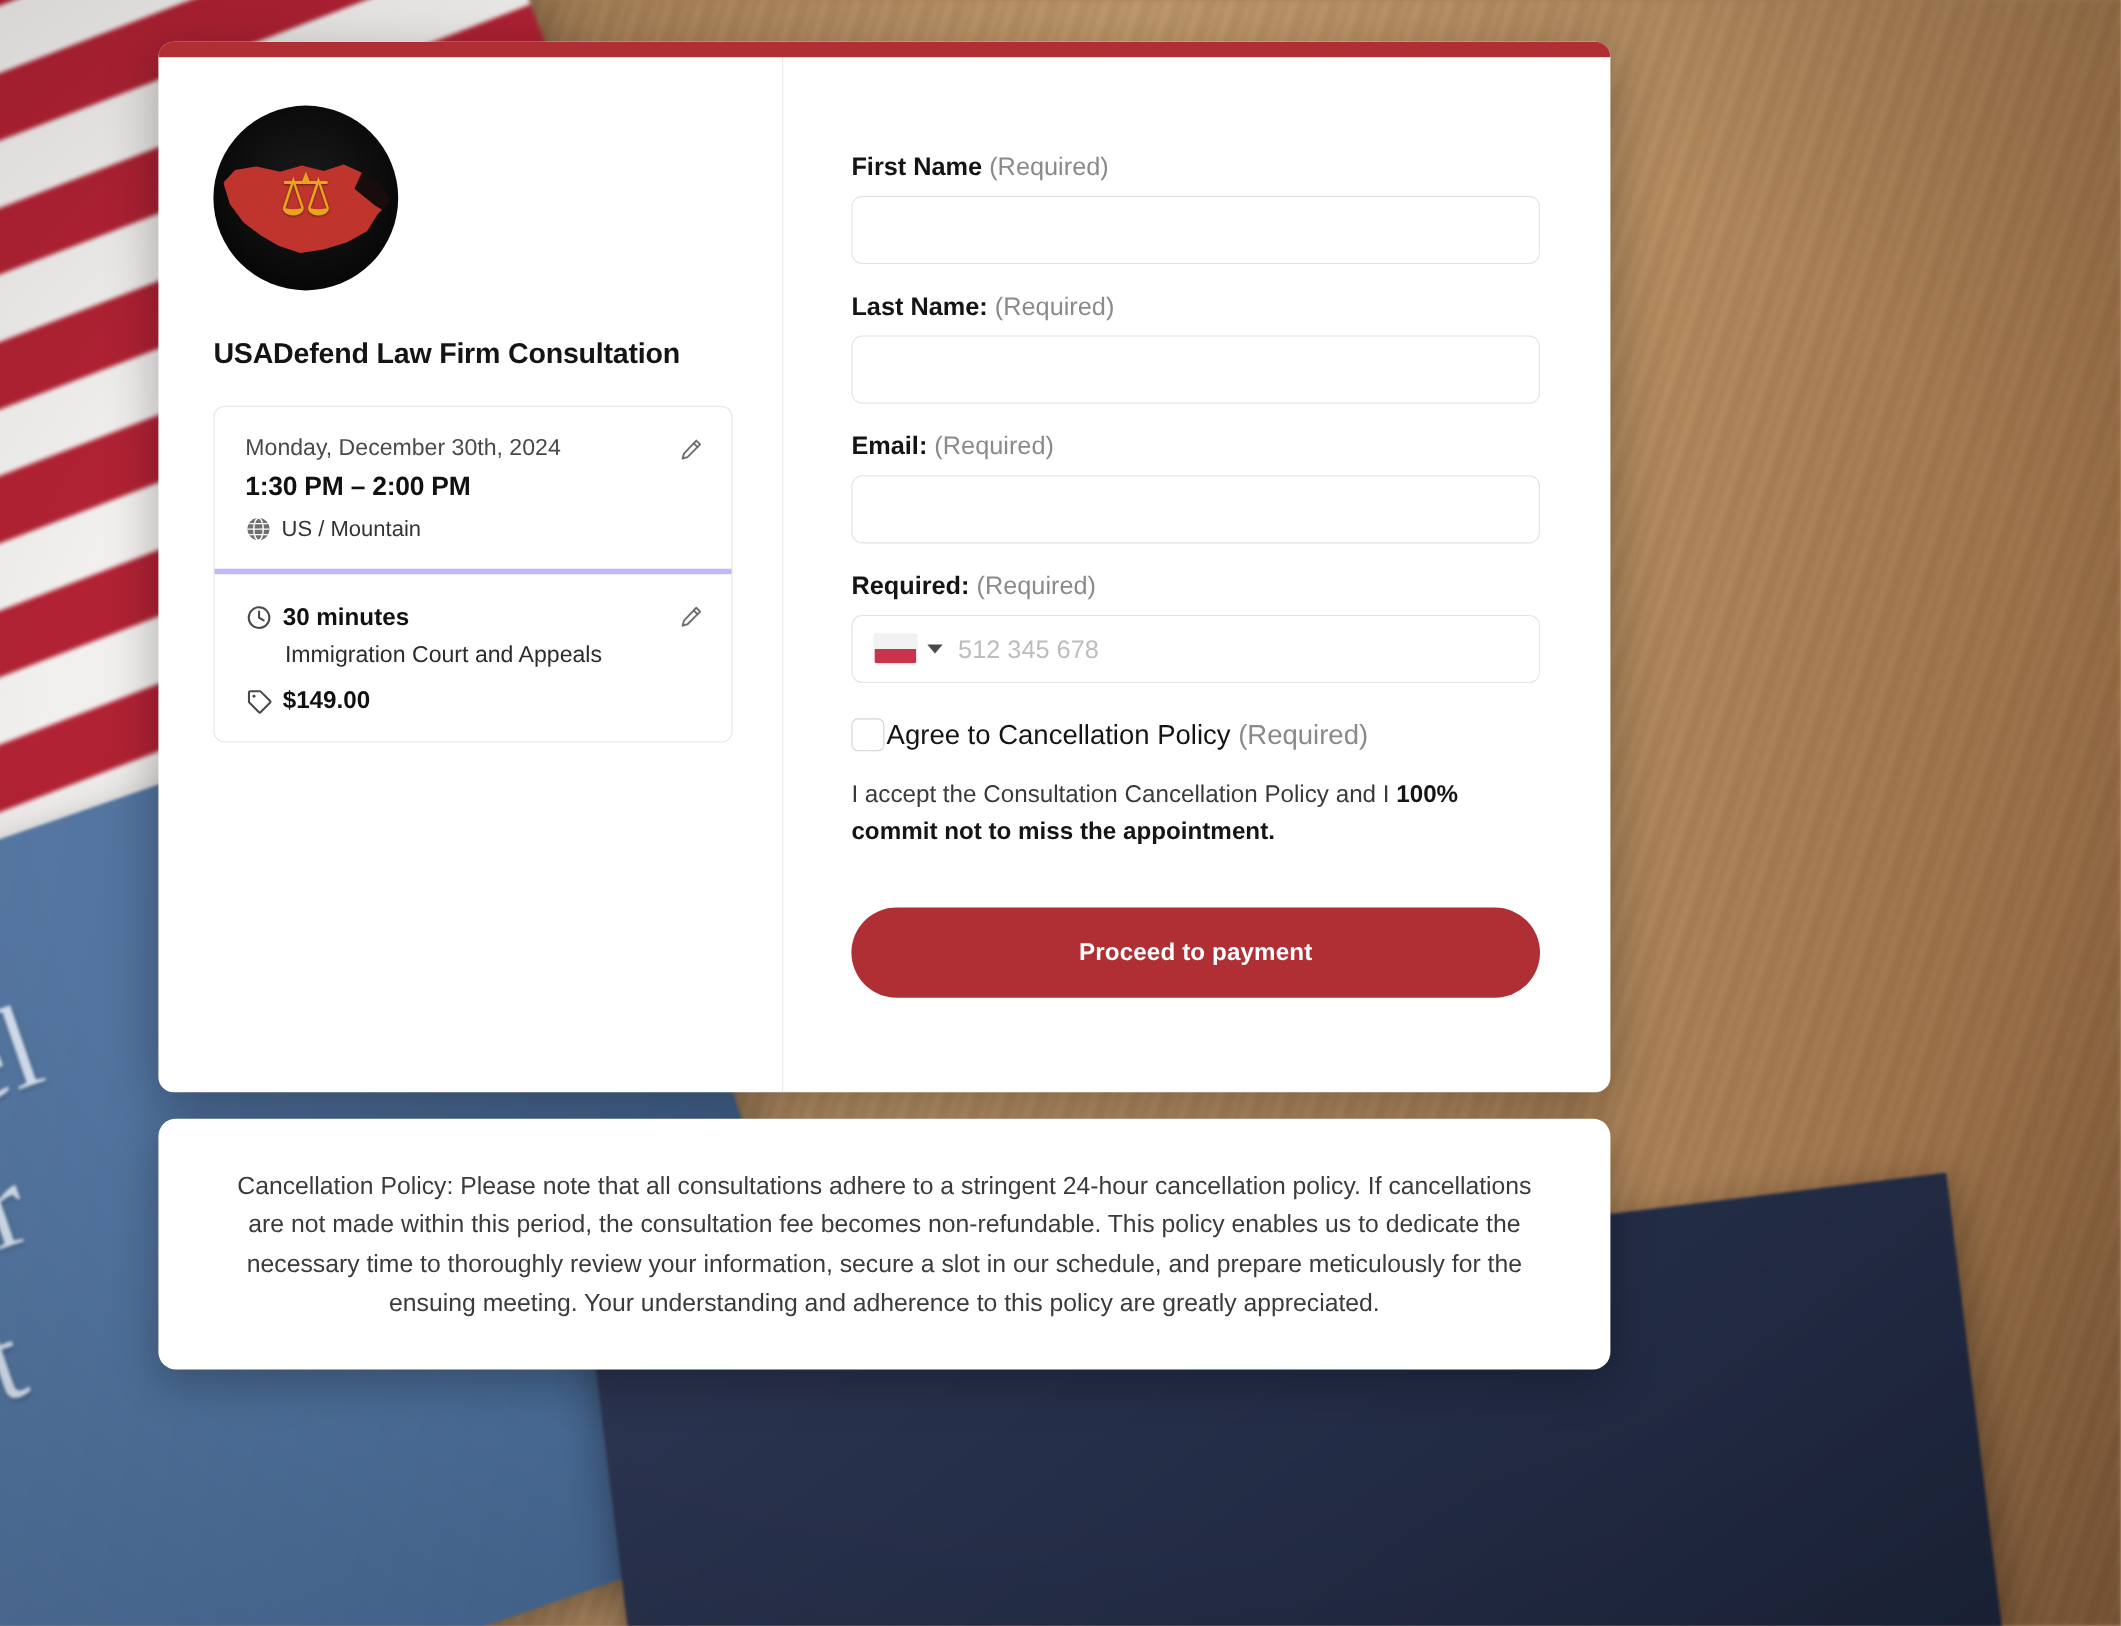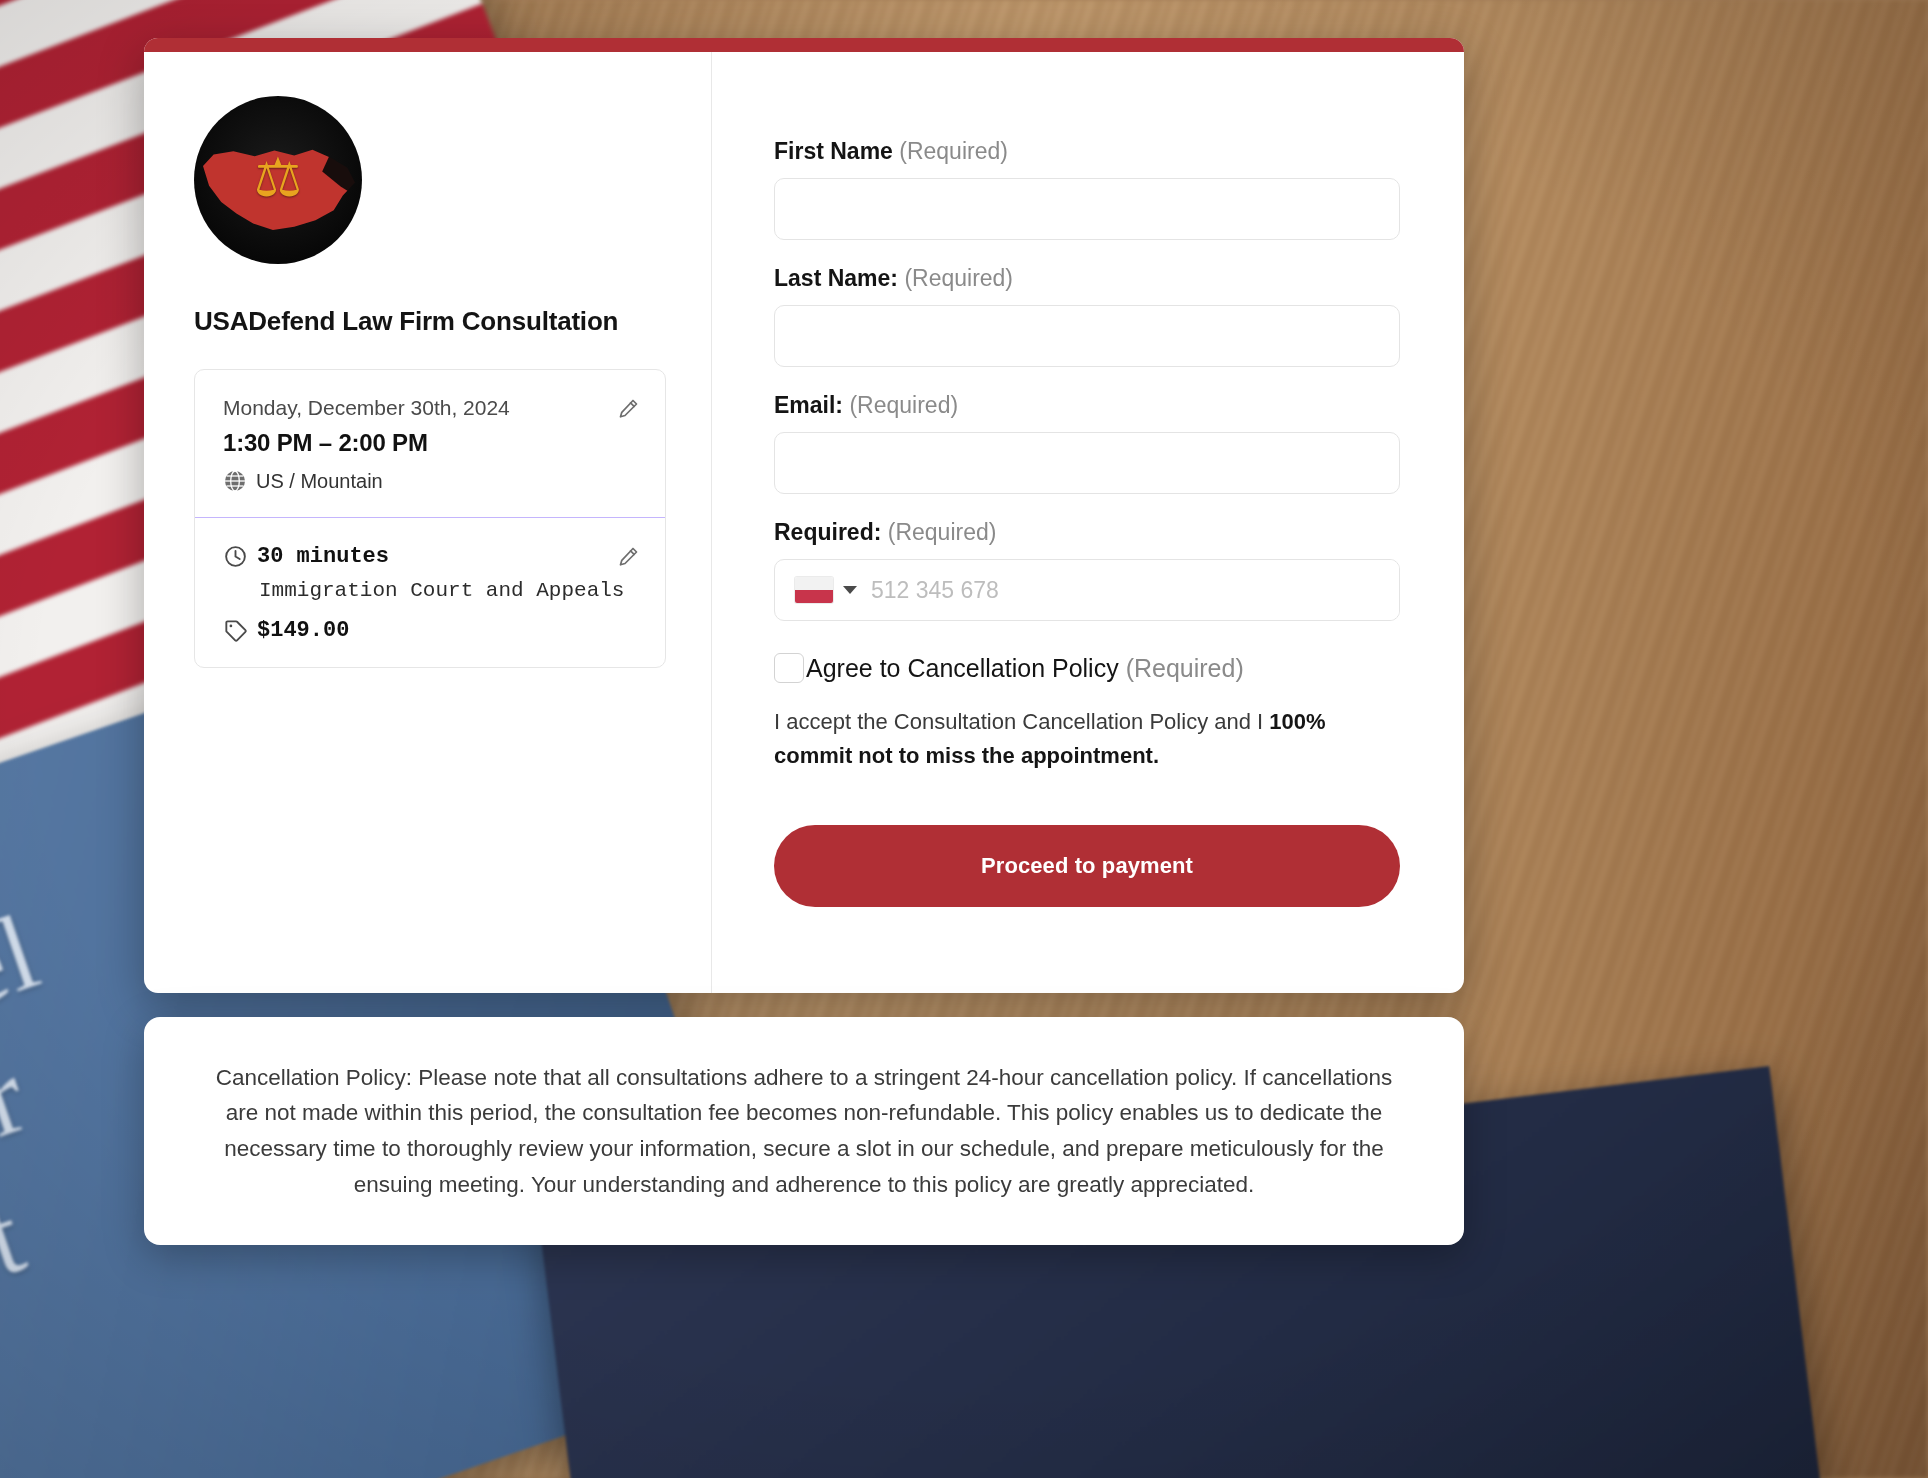--- a/index.html
+++ b/index.html
@@ -163,22 +163,21 @@
   .summary-box {
     border: 1px solid #e6e6e6;
     border-radius: 10px;
     width: 472px;
   }
   .summary-section {
     position: relative;
     padding: 26px 26px 24px 28px;
   }
   .summary-section + .summary-section {
-    border-top: 1px solid #c4b5fd;
-    font-family: Liberation Mono, monospace;
+    border-top: 5px solid #c4b5fd;
   }
   .summary-date {
     font-size: 21px;
     color: #4a4a4a;
     margin-bottom: 9px;
   }
   .summary-time {
     font-size: 24px;
     font-weight: 700;
     color: #111;

